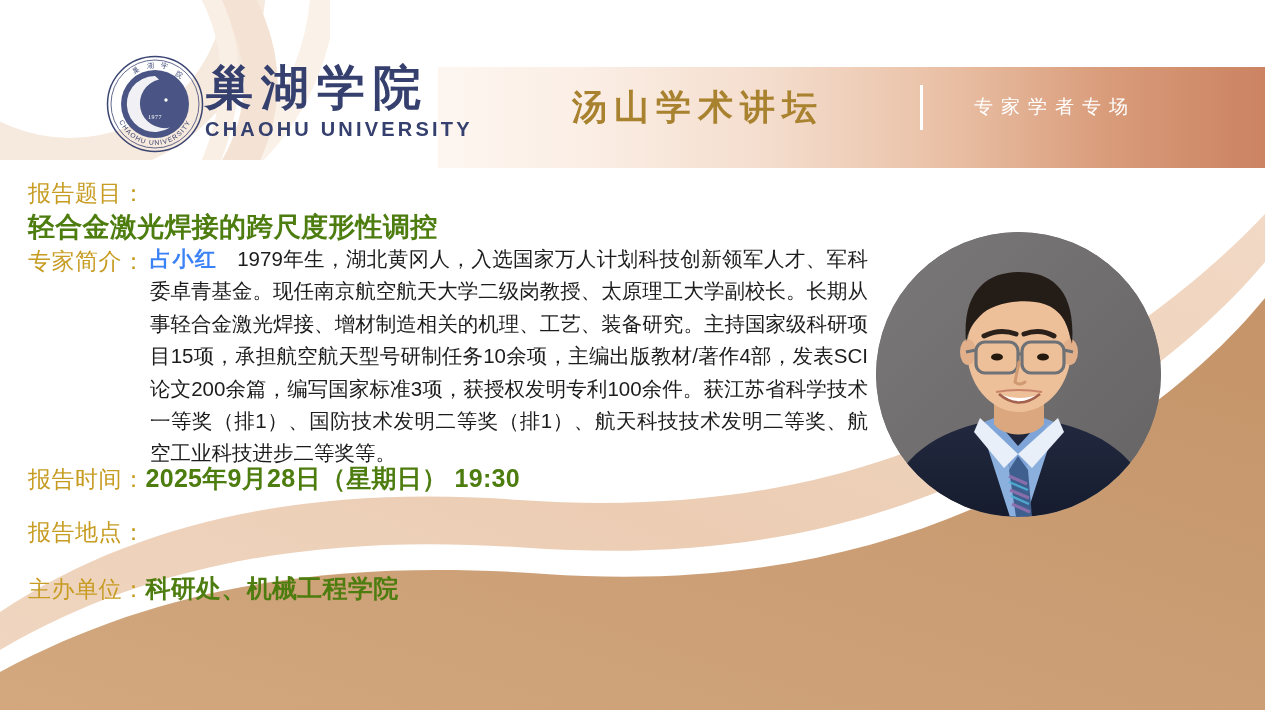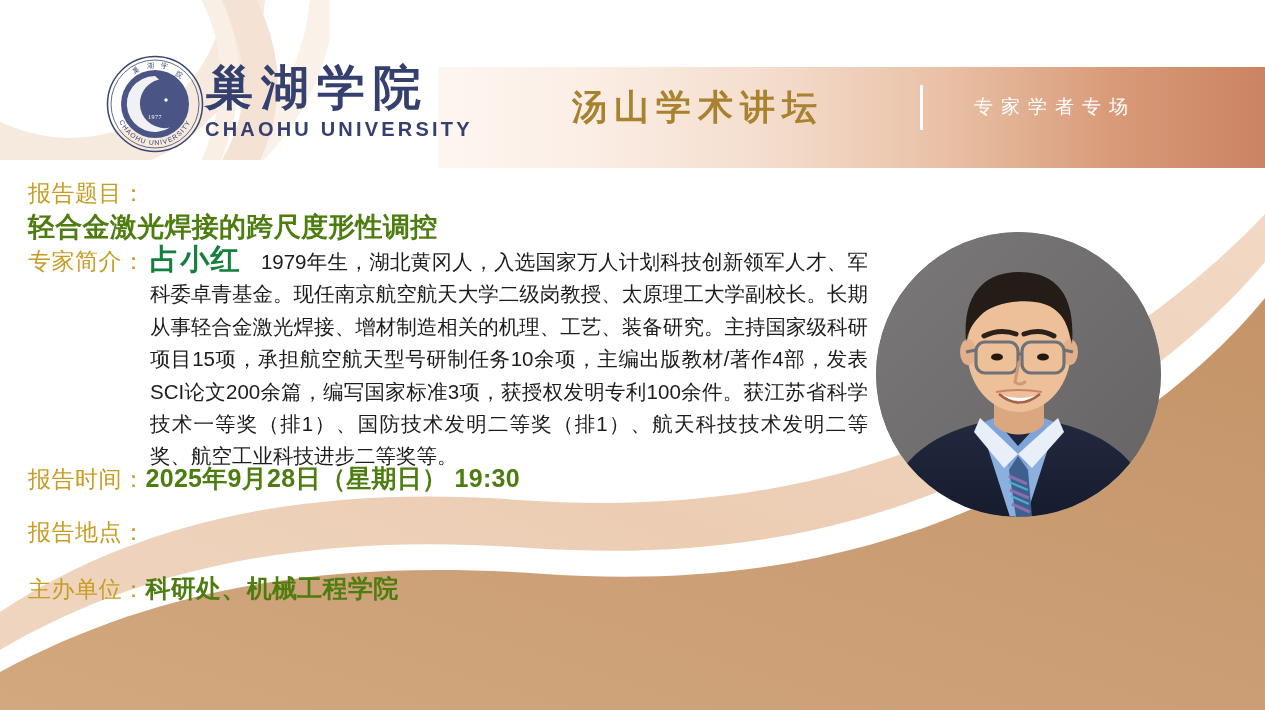--- a/index.html
+++ b/index.html
@@ -164,23 +164,23 @@
   #bio-text {
     margin-left: 122px;
     font-size: 20.5px;
     line-height: 32.4px;
     color: #1c1c1c;
     text-align: justify;
     text-justify: inter-ideograph;
     width: 718px;
   }
   #bio-name {
-    font-size: 29px;
-    font-weight: bold;
-    color: #15803d;
+    font-size: 21px;
+    font-weight: bold;
+    color: #3b82f6;
     letter-spacing: 1px;
     margin-right: 20px;
   }
   
   #portrait {
     position: absolute;
     left: 876px;
     top: 232px;
     width: 285px;
     height: 285px;

